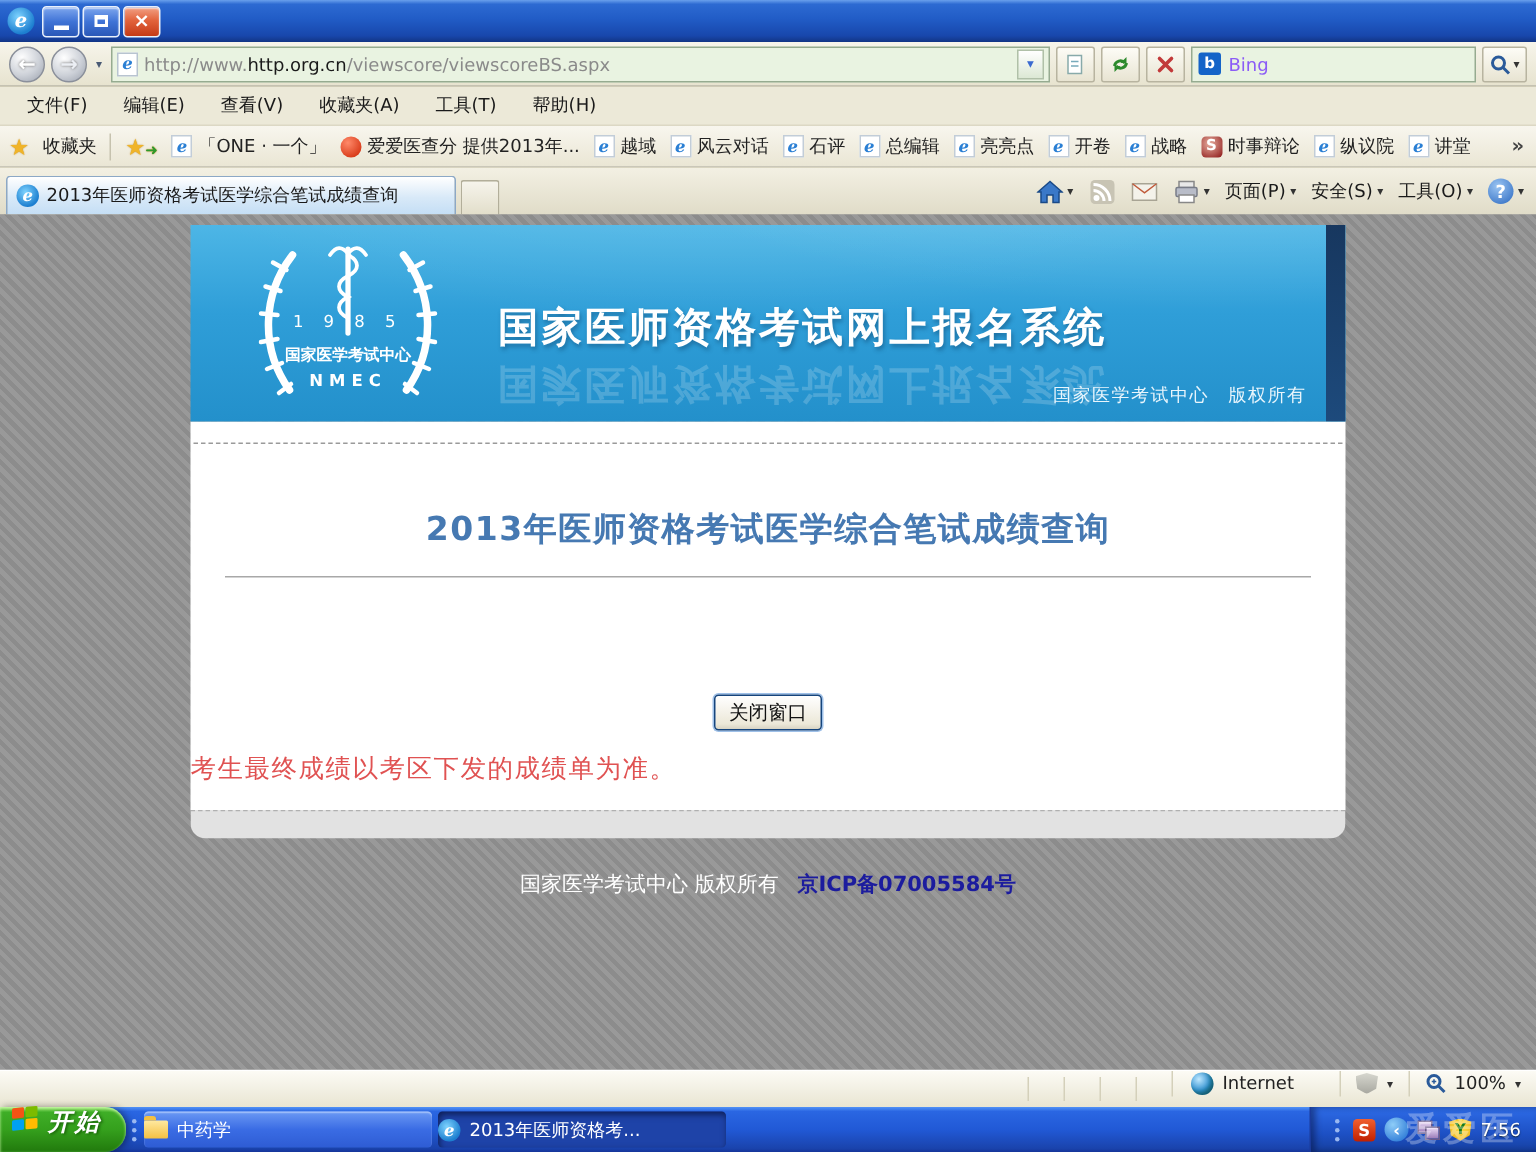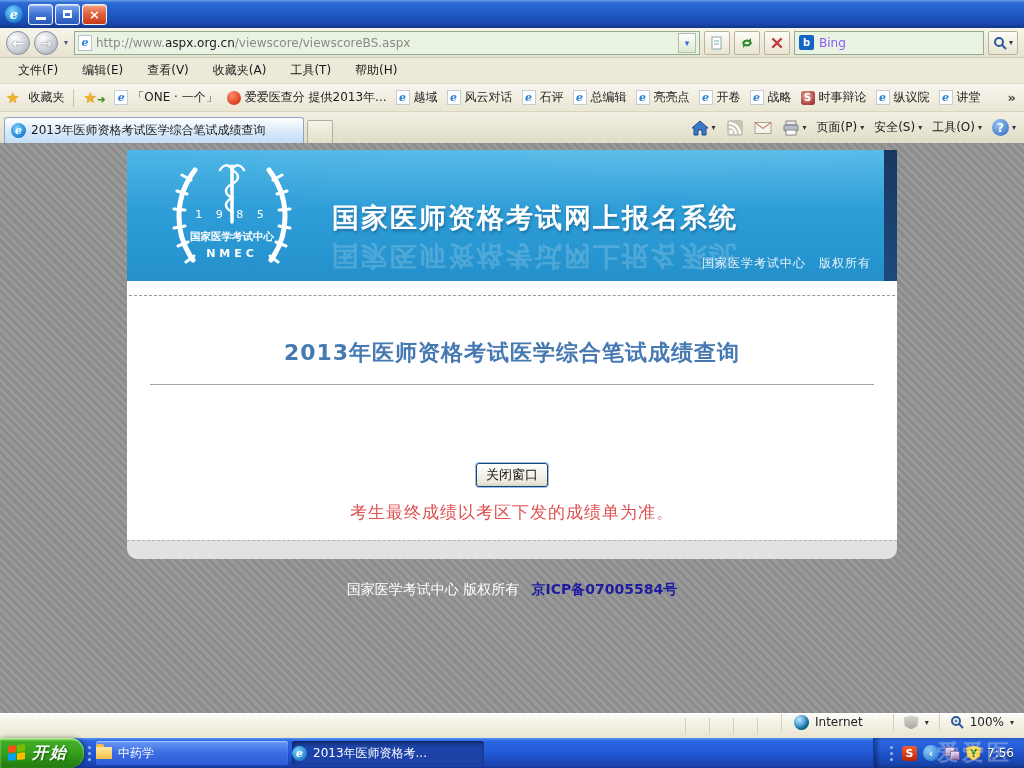--- a/index.html
+++ b/index.html
@@ -104,21 +104,21 @@
   .banner-copy{position:absolute;right:26px;bottom:9px;color:#e8f5fc;font-size:12px;letter-spacing:1px}
   .whitearea{background:#fff;padding-top:14px}
   .dashline{border-top:1px dashed #9a9a9a;margin:0 2px}
   .heading{color:#4679b2;font-size:22px;font-weight:bold;text-align:center;margin-top:42px;letter-spacing:1px}
   .rule{border-top:1px solid #a8a8a8;width:94%;margin:16px auto 0}
   .notice{color:#d96a6a;font-size:18px;text-align:center;margin-top:52px;letter-spacing:2px}
   .btnrow{text-align:center;margin-top:78px}
   .xpbtn{font-family:"DejaVu Sans",sans-serif;font-size:13px;color:#111;padding:2px 9px;
     border:1px solid #16457c;border-radius:3px;background:linear-gradient(#ffffff,#ece8d8 85%,#d8d4c4);
     box-shadow:0 0 0 1px #9ec0e8;cursor:pointer}
-  .notice2{color:#e05252;font-size:17px;text-align:center;margin-top:14px;letter-spacing:1px;padding-bottom:16px}
+  .notice2{color:#e05252;font-size:17px;margin-top:14px;letter-spacing:1px;padding-bottom:16px}
   .cardfoot{height:19px;background:#e2e2e2;border-top:1px dashed #b0b0b0;border-radius:0 0 10px 10px}
   .sitefoot{text-align:center;margin-top:22px;font-size:14px}
   .sitefoot .copy{color:#fff}
   .sitefoot .icp{color:#1c1c9e;font-weight:bold;margin-left:8px}
 
   
   .statusbar{height:25px;background:linear-gradient(#fcfbf5,#e9e5d2);border-top:1px solid #fff;
     display:flex;font-size:12px;color:#222}
   .sb-left{flex:1;height:100%}
   .sb-cell{width:24px;height:70%;border-left:1px solid #d4d0ba;align-self:center}
@@ -126,21 +126,21 @@
   .globe{width:15px;height:15px;border-radius:50%;background:radial-gradient(circle at 35% 30%,#bfe8ff,#2d8fd0 55%,#14558c);
     box-shadow:inset -2px -2px 3px rgba(0,60,20,.4)}
   .sb-right{display:flex;align-items:center;gap:6px;padding:0 10px;border-left:1px solid #d4d0ba;height:70%}
   .shieldicon{width:15px;height:14px;background:linear-gradient(#d8d8d0,#a8a8a0);
     clip-path:polygon(50% 0,100% 15%,92% 75%,50% 100%,8% 75%,0 15%)}
   .magglass{width:14px;height:14px}
 
   
   .taskbar{height:30px;display:flex;align-items:center;
     background:linear-gradient(180deg,#5292f6 0%,#2a66e2 10%,#2159d6 50%,#1a43ac 92%,#15359a 100%)}
-  .startbtn{height:30px;display:flex;align-items:center;gap:6px;padding:0 16px 0 8px;
+  .startbtn{height:30px;display:flex;align-items:flex-start;gap:6px;padding:0 16px 0 8px;
     border-radius:0 14px 14px 0;color:#fff;font-weight:bold;font-style:italic;font-size:16px;
     letter-spacing:2px;text-shadow:1px 1px 2px #155c06;cursor:pointer;
     background:linear-gradient(180deg,#8ade62 0%,#3fae27 12%,#35a01d 50%,#237d0e 95%);
     box-shadow:2px 0 5px rgba(0,0,0,.4),inset 0 1px 2px #c8f8a8}
   .winflag{width:18px;height:16px;display:grid;grid-template-columns:8px 8px;grid-template-rows:7px 7px;
     gap:1px;transform:skewY(-6deg)}
   .winflag i{border-radius:1px}
   .winflag i:nth-child(1){background:#f65314}.winflag i:nth-child(2){background:#7cbb00}
   .winflag i:nth-child(3){background:#00a1f1}.winflag i:nth-child(4){background:#ffbb00}
   .qsep{width:10px;height:100%;display:flex;flex-direction:column;justify-content:center;gap:3px;align-items:center}
@@ -187,21 +187,21 @@
     <span class="winbtn close">×</span>
   </span>
 </div>
 
 <div class="navrow">
   <span class="circbtn">←</span>
   <span class="circbtn fwd">→</span>
   <span class="ddsmall">▾</span>
   <div class="addrbox">
     <span class="pageicon">e</span>
-    <span class="urltext"><span>http://www.</span><span class="domain">aspx.org.cn</span><span>/viewscore/viewscoreBS.aspx</span></span>
+    <span class="urltext"><span>http://www.</span><span class="domain">http.org.cn</span><span>/viewscore/viewscoreBS.aspx</span></span>
     <span class="addr-dd">▾</span>
   </div>
   <span class="sqbtn">
     <svg width="14" height="14" viewBox="0 0 14 14">
         <rect x="2" y="1" width="9" height="12" fill="#fff" stroke="#8aa"></rect>
         <path d="M4 5h5M4 8h5" stroke="#7ab" fill="none"></path>
       </svg>
   </span>
   <span class="sqbtn">
     <svg width="14" height="14" viewBox="0 0 14 14">

